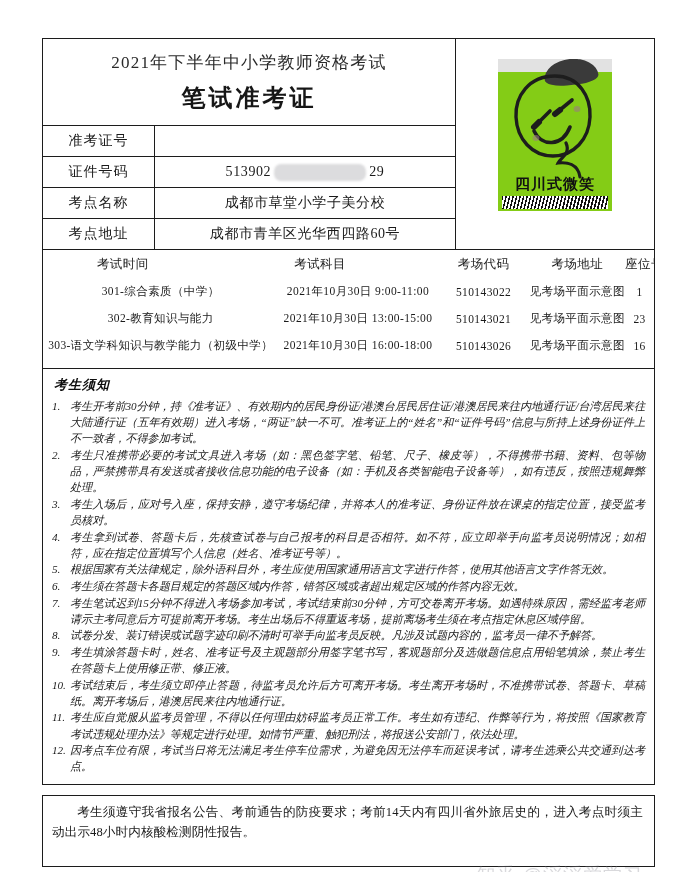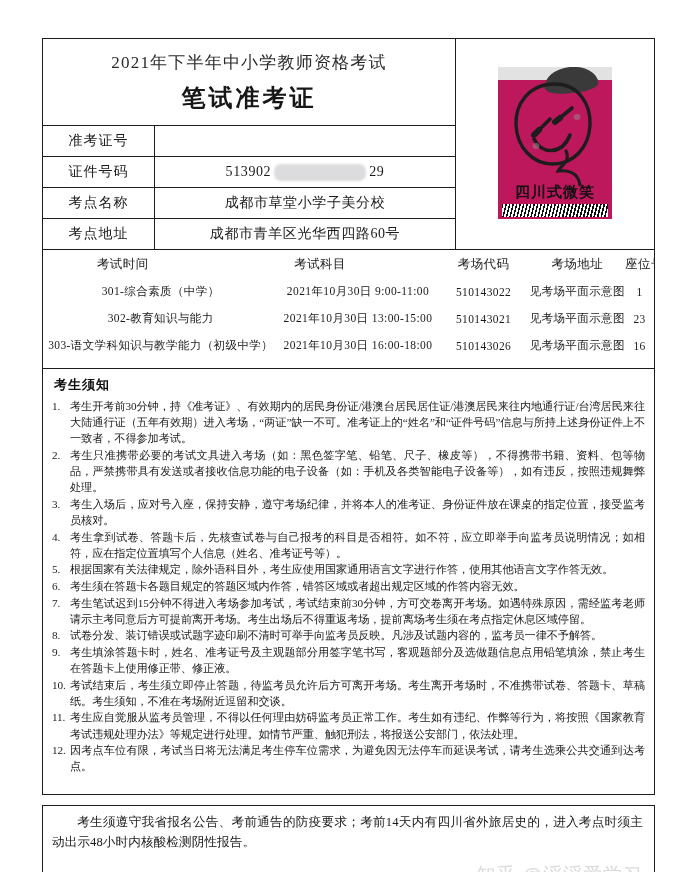--- a/index.html
+++ b/index.html
@@ -99,24 +99,23 @@
     filter: blur(1.2px);
     vertical-align: middle;
   }
   .redact.r1 { width: 92px; height: 17px; margin-left: 1px; }
   .redact.r2 { width: 92px; height: 17px; margin: 0 3px; }
 
   
   .photo {
     width: 114px;
     height: 152px;
-    background: #be185d;
+    background: #84cc16;
     position: relative;
     overflow: hidden;
-    margin-top: 8px;
   }
   .photo-hairstrip {
     position: absolute; left: 0; top: 0; width: 100%; height: 13px;
     background: #e2e2e2;
   }
   .photo-hair {
     position: absolute; left: 46px; top: 0px; width: 54px; height: 26px;
     background: #3a3a3a;
     border-radius: 50% 50% 40% 40% / 70% 70% 30% 30%;
     transform: rotate(-6deg);
@@ -161,22 +160,23 @@
   .c-sub  { width: 236px; }
   .c-time { width: 160px; }
   .c-code { width: 92px; }
   .c-addr { width: 96px; }
   .c-seat { width: 29px; }
   .sch-pad { height: 9px; }
 
   
   .noticebox {
     border: 1.6px solid #1c1c1c;
-    padding: 6px 9px 19px 9px;
-    box-sizing: border-box;
+    padding: 6px 9px 9px 9px;
+    box-sizing: border-box;
+    font-style: italic;
   }
   .sec-title {
     font-size: 13px;
     font-weight: bold;
     font-family: "Liberation Sans", sans-serif;
     letter-spacing: 1px;
     margin: 1px 0 4px 2px;
     color: #0d0d0d;
   }
   .note {
@@ -360,21 +360,21 @@
     <div class="note">
       <span class="note-num">8.</span>
       <span class="note-txt">试卷分发、装订错误或试题字迹印刷不清时可举手向监考员反映。凡涉及试题内容的，监考员一律不予解答。</span>
     </div>
     <div class="note">
       <span class="note-num">9.</span>
       <span class="note-txt">考生填涂答题卡时，姓名、准考证号及主观题部分用签字笔书写，客观题部分及选做题信息点用铅笔填涂，禁止考生在答题卡上使用修正带、修正液。</span>
     </div>
     <div class="note">
       <span class="note-num">10.</span>
-      <span class="note-txt">考试结束后，考生须立即停止答题，待监考员允许后方可离开考场。考生离开考场时，不准携带试卷、答题卡、草稿纸。考生须知，不准在考场附近逗留和交谈。</span>
+      <span class="note-txt">考试结束后，考生须立即停止答题，待监考员允许后方可离开考场。考生离开考场时，不准携带试卷、答题卡、草稿纸。离开考场后，港澳居民来往内地通行证。</span>
     </div>
     <div class="note">
       <span class="note-num">11.</span>
       <span class="note-txt">考生应自觉服从监考员管理，不得以任何理由妨碍监考员正常工作。考生如有违纪、作弊等行为，将按照《国家教育考试违规处理办法》等规定进行处理。如情节严重、触犯刑法，将报送公安部门，依法处理。</span>
     </div>
     <div class="note">
       <span class="note-num">12.</span>
       <span class="note-txt">因考点车位有限，考试当日将无法满足考生停车位需求，为避免因无法停车而延误考试，请考生选乘公共交通到达考点。</span>
     </div>
   </div>

